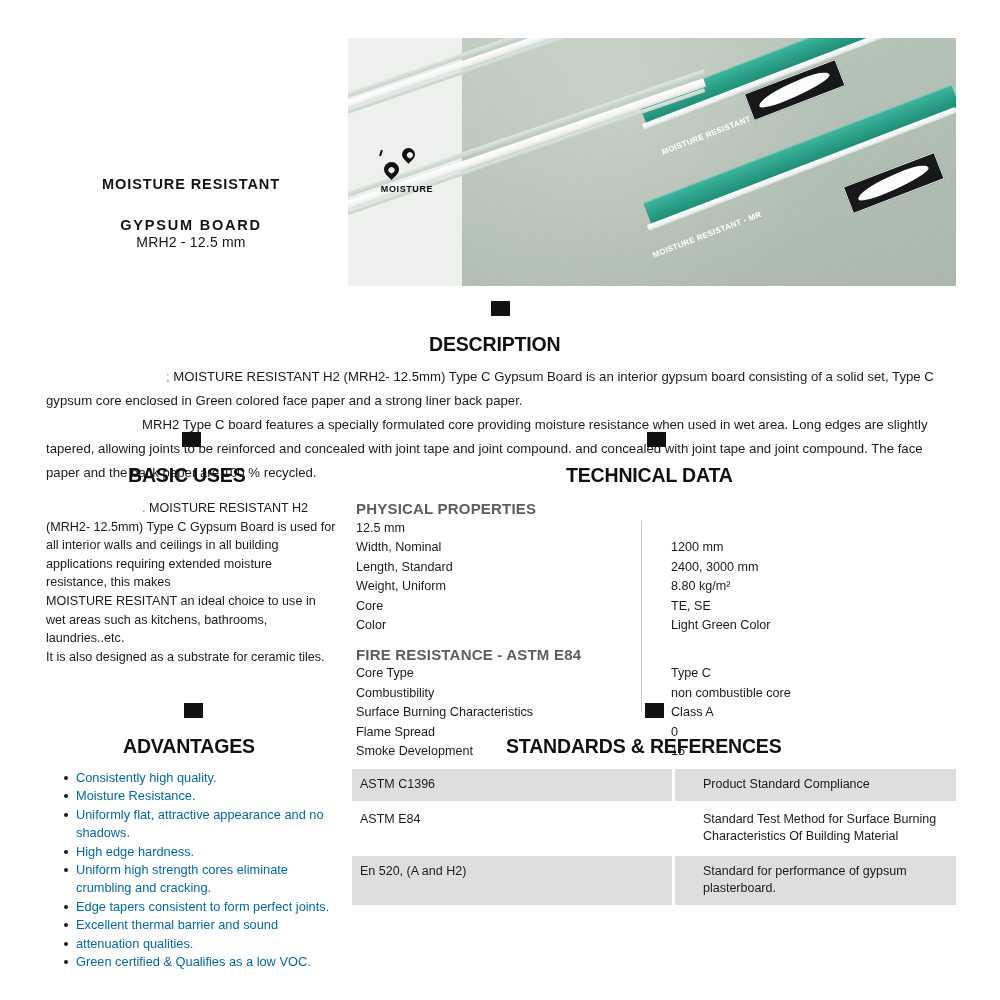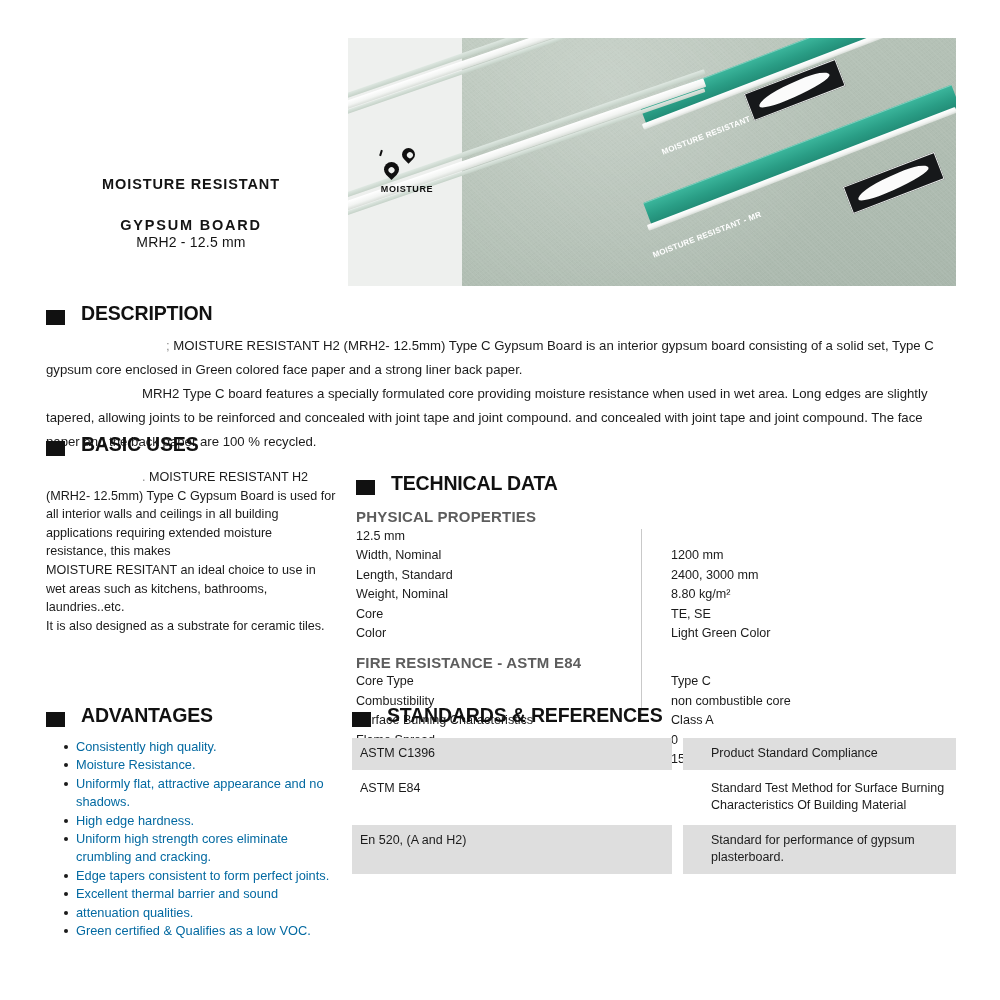--- a/index.html
+++ b/index.html
@@ -159,22 +159,23 @@
     margin-top: 1px;
     font-size: 14px;
     font-weight: 400;
     letter-spacing: .2px;
     color: #141414;
   }
 
   
   .sect-head {
     display: flex;
-    align-items: flex-end;
+    align-items: center;
     gap: 16px;
+    flex-direction: column;
   }
   .sect-head .sq {
     width: 19px;
     height: 15px;
     background: #111111;
     flex: none;
   }
   .sect-head .htext {
     font-size: 21px;
     font-weight: 700;
@@ -219,21 +220,20 @@
   }
   #uses-body p { margin: 0; }
   #uses-body .u1 { text-indent: 96px; }
 
   
   #tech-data {
     position: absolute;
     left: 356px;
     top: 432px;
     width: 600px;
-    margin-top: 39px;
   }
   #tech-body { margin-top: 12px; position: relative; }
   #tech-body .divider {
     position: absolute;
     left: 285px;
     top: 22px;
     width: 1px;
     height: 190px;
     background: #c9c9c9;
   }
@@ -290,21 +290,21 @@
     left: 352px;
     top: 703px;
     width: 604px;
   }
   #std-table {
     margin-top: 11px;
     width: 100%;
   }
   .std-row {
     display: flex;
-    gap: 11px;
+    gap: 3px;
     margin-bottom: 3px;
   }
   .std-row .cell {
     padding: 7px 10px 7px 8px;
     font-size: 12.5px;
     line-height: 17.6px;
     color: #1b1b1b;
   }
   .std-row .cell.c1 { width: 302px; flex: none; }
   .std-row .cell.c2 { flex: 1; padding-left: 28px; }
@@ -396,21 +396,21 @@
         </div>
         <div class="tech-row">
           <div class="k">Width, Nominal</div>
           <div class="v">1200 mm</div>
         </div>
         <div class="tech-row">
           <div class="k">Length, Standard</div>
           <div class="v">2400, 3000 mm</div>
         </div>
         <div class="tech-row">
-          <div class="k">Weight, Nominal</div>
+          <div class="k">Weight, Uniform</div>
           <div class="v">8.80 kg/m²</div>
         </div>
         <div class="tech-row">
           <div class="k">Core</div>
           <div class="v">TE, SE</div>
         </div>
         <div class="tech-row">
           <div class="k">Color</div>
           <div class="v">Light Green Color</div>
         </div>

